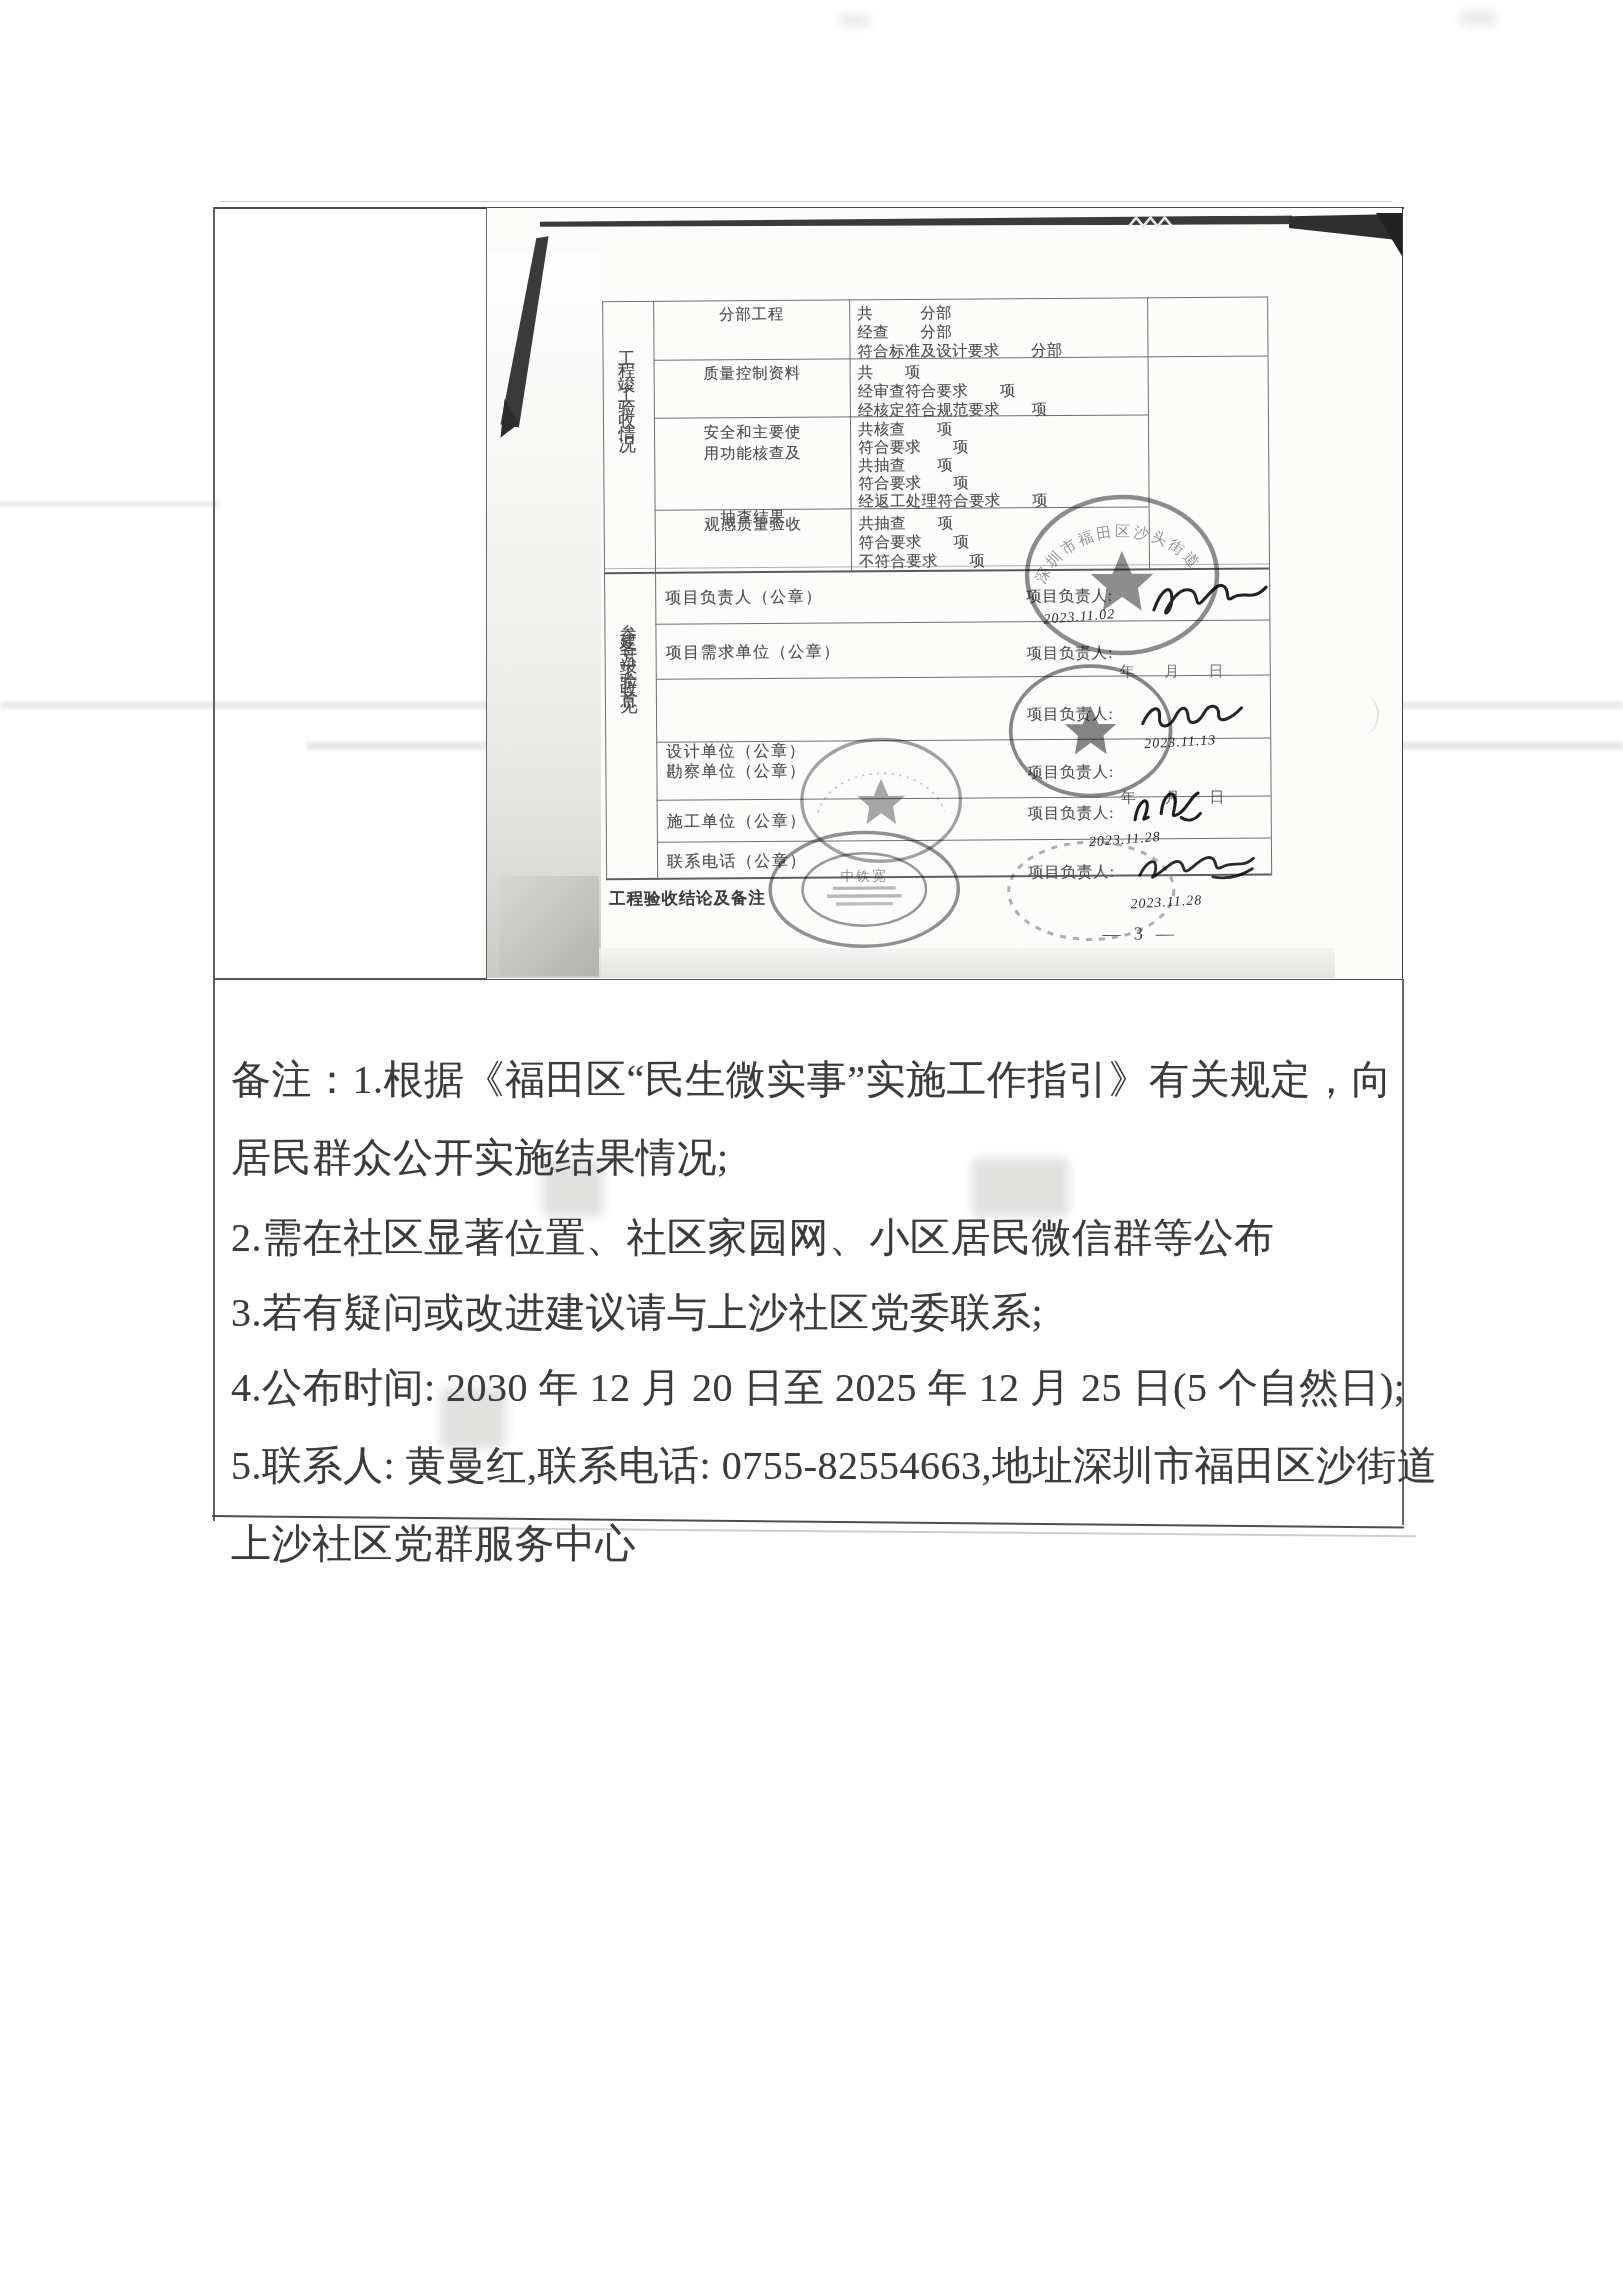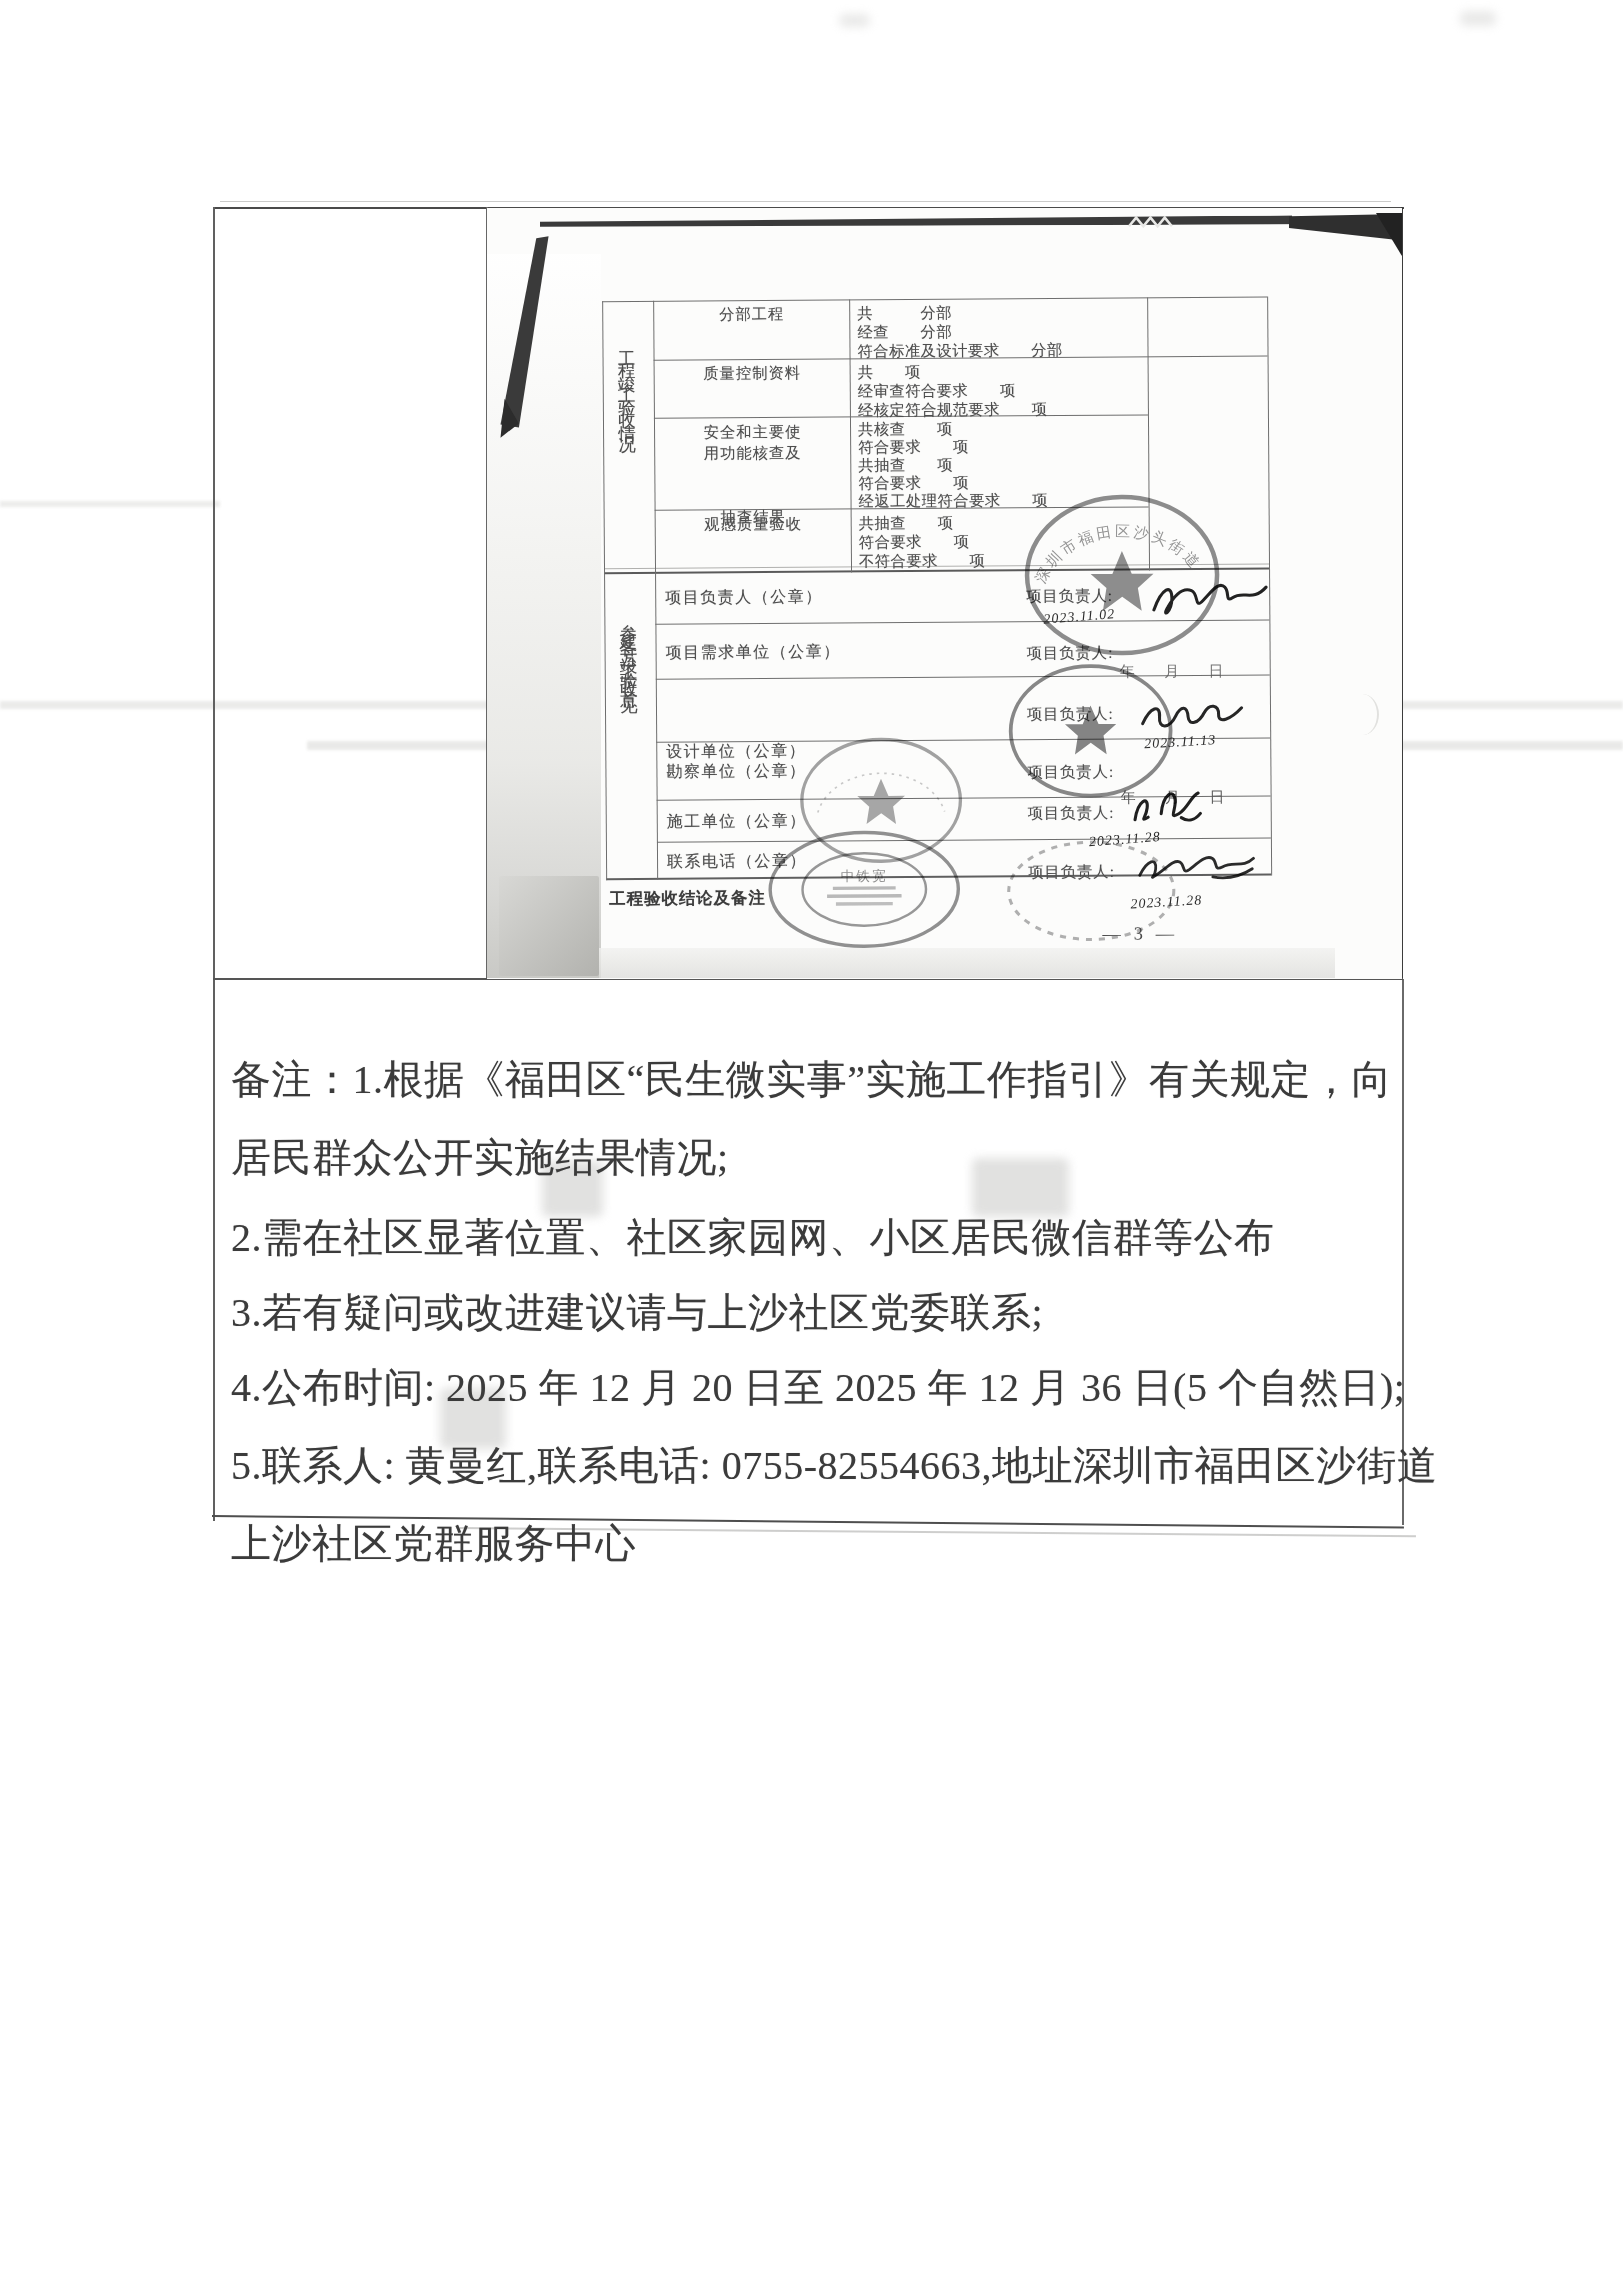--- a/index.html
+++ b/index.html
@@ -202,17 +202,17 @@
 
 <div>
   <div class="smudge" style="left:542px;top:1161px;width:61px;height:56px;"></div>
   <div class="smudge" style="left:972px;top:1158px;width:97px;height:59px;"></div>
   <div class="smudge" style="left:440px;top:1388px;width:66px;height:61px;"></div>
 
   <div class="note-line" style="top:1007px;">备注：1.根据《福田区“民生微实事”实施工作指引》有关规定，向</div>
   <div class="note-line" style="top:1085px;">居民群众公开实施结果情况;</div>
   <div class="note-line" style="top:1165px;">2.需在社区显著位置、社区家园网、小区居民微信群等公布</div>
   <div class="note-line" style="top:1240px;">3.若有疑问或改进建议请与上沙社区党委联系;</div>
-  <div class="note-line" style="top:1315px;">4.公布时间: 2025 年 12 月 20 日至 2025 年 12 月 36 日(5 个自然日);</div>
+  <div class="note-line" style="top:1315px;">4.公布时间: 2030 年 12 月 20 日至 2025 年 12 月 25 日(5 个自然日);</div>
   <div class="note-line" style="top:1393px;">5.联系人: 黄曼红,联系电话: 0755-82554663,地址深圳市福田区沙街道</div>
   <div class="note-line" style="top:1471px;">上沙社区党群服务中心</div>
 </div>
 
 
 </body></html>

